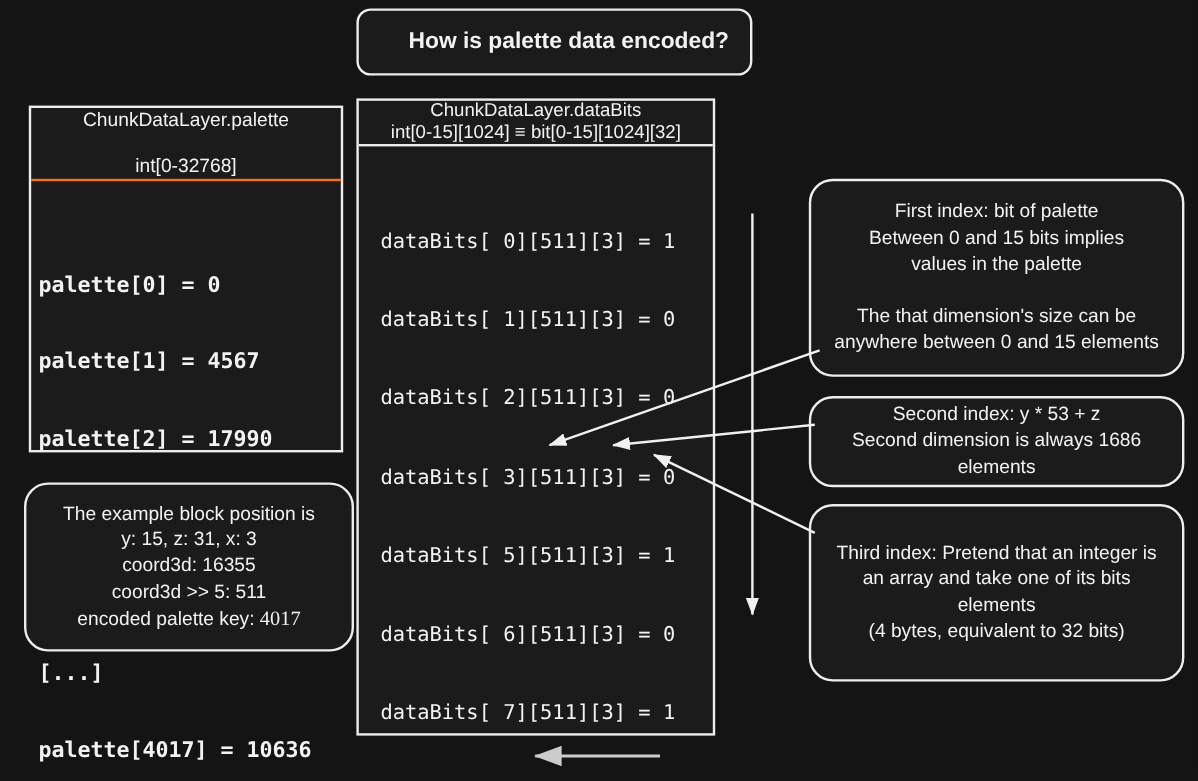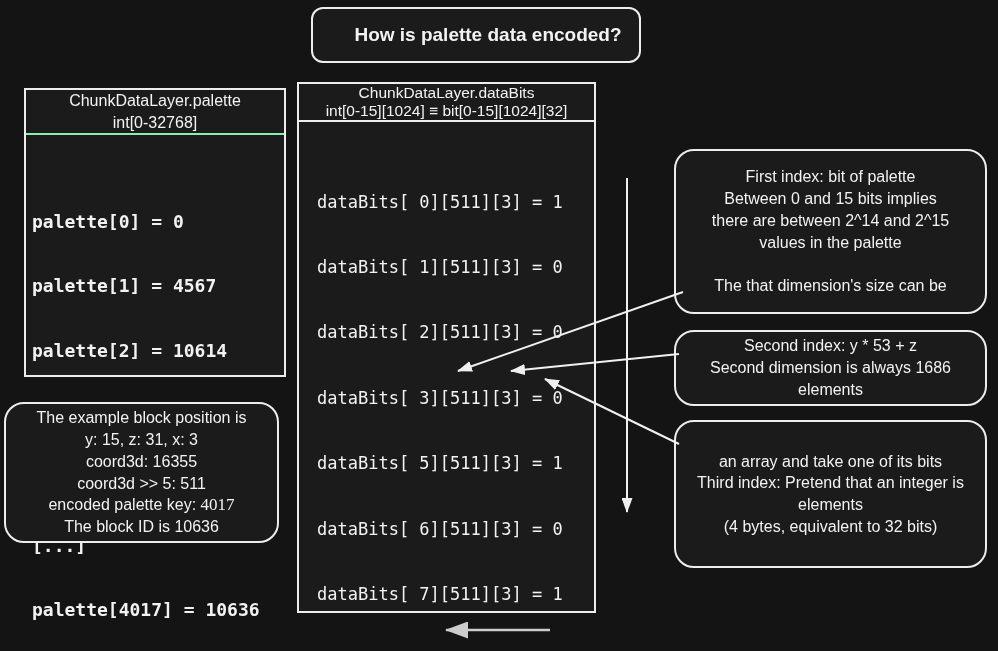--- a/index.html
+++ b/index.html
@@ -14,42 +14,42 @@
   }
   .rounded { border-radius:20px; }
   .rounded-sm { border-radius:12px; }
   .center-col {
     display:flex; flex-direction:column; justify-content:center;
     text-align:center;
   }
   .sans { font-size:16px; line-height:21.7px; }
   .sline { min-height:21.7px; }
   .title-box {
-    left:311px; top:7px; width:330px; height:56px;
+    left:297px; top:7px; width:330px; height:56px;
     font-weight:bold; font-size:19px;padding-left:24px;
   }
   
   .palette-box { left:24px; top:88px; width:262px; height:289px; display:flex; flex-direction:column; }
-  .palette-head { height:92px; border-bottom:2px solid #86efac; }
+  .palette-head { height:92px; border-bottom:2px solid #f97316;gap:16px; }
   .palette-code {
     flex:1; padding:32px 0 0 6px;
     font-family:"DejaVu Sans Mono", monospace; font-size:18px; line-height:21.6px;
     white-space:pre; text-align:left;font-weight:bold;
   }
   
   .databits-box { left:297px; top:82px; width:299px; height:531px; display:flex; flex-direction:column; }
   .databits-head { height:86px; border-bottom:2px solid #ededed; font-size:15.5px; }
   .databits-code {
     flex:1; padding:26px 0 0 18px;
     font-family:"DejaVu Sans Mono", monospace; font-size:17px; line-height:21.8px;
     white-space:pre; text-align:left;
   }
   .mono { font-family:Liberation Serif, serif; font-size:17px; }
   
-  .example-box { left:4px; top:402px; width:275px; height:141px; }
+  .example-box { left:20px; top:402px; width:275px; height:141px; }
   
   .note1 { left:674px; top:149px; width:313px; height:165px; }
   .note2 { left:674px; top:330px; width:313px; height:76px; }
   .note3 { left:674px; top:420px; width:313px; height:148px; }
   svg.overlay { position:absolute; left:0; top:0; pointer-events:none; }
 </style>
 </head>
 <body>
 
 <div class="box rounded-sm center-col title-box">
@@ -57,35 +57,34 @@
 </div>
 
 <div class="box palette-box">
   <div class="palette-head center-col sans">
     <div>ChunkDataLayer.palette</div>
     <div>int[0-32768]</div>
   </div>
   <div class="palette-code">
     <div>palette[0] = 0</div>
     <div>palette[1] = 4567</div>
-    <div>palette[2] = 10614</div>
+    <div>palette[2] = 17990</div>
     <div>palette[3] = 10598</div>
     <div>palette[4] = 2344</div>
     <div>[...]</div>
     <div>palette[4017] = 10636</div>
   </div>
 </div>
 
 <div class="box rounded center-col sans example-box">
   <div class="sline">The example block position is</div>
   <div class="sline">y: 15, z: 31, x: 3</div>
   <div class="sline">coord3d: 16355</div>
   <div class="sline">coord3d &gt;&gt; 5: 511</div>
   <div class="sline"><span>encoded palette key: </span><span class="mono">4017</span></div>
-  <div class="sline">The block ID is 10636</div>
 </div>
 
 <div class="box databits-box">
   <div class="databits-head center-col">
     <div>ChunkDataLayer.dataBits</div>
     <div>int[0-15][1024] ≡ bit[0-15][1024][32]</div>
   </div>
   <div class="databits-code">
     <div>dataBits[ 0][511][3] = 1</div>
     <div>dataBits[ 1][511][3] = 0</div>
@@ -101,35 +100,35 @@
     
     
     
   </div>
 
 </div>
 
 <div class="box rounded center-col sans note1">
   <div class="sline">First index: bit of palette</div>
   <div class="sline">Between 0 and 15 bits implies</div>
-  <div class="sline">there are between 2^14 and 2^15</div>
   <div class="sline">values in the palette</div>
   <div class="sline"></div>
   <div class="sline">The that dimension's size can be</div>
+  <div class="sline">anywhere between 0 and 15 elements</div>
 </div>
 
 <div class="box rounded center-col sans note2">
   <div class="sline">Second index: y * 53 + z</div>
   <div class="sline">Second dimension is always 1686</div>
   <div class="sline">elements</div>
 </div>
 
 <div class="box rounded center-col sans note3">
+  <div class="sline">Third index: Pretend that an integer is</div>
   <div class="sline">an array and take one of its bits</div>
-  <div class="sline">Third index: Pretend that an integer is</div>
   <div class="sline">elements</div>
   <div class="sline">(4 bytes, equivalent to 32 bits)</div>
 </div>
 
 <svg class="overlay" width="998" height="651" viewBox="0 0 998 651">
   <defs>
     <marker id="ah" markerUnits="userSpaceOnUse" markerWidth="15" markerHeight="11" refX="14" refY="5.5" orient="auto">
       <path d="M0,0 L15,5.5 L0,11 Z" fill="#f0f0f0"></path>
     </marker>
     <marker id="ah-big" markerUnits="userSpaceOnUse" markerWidth="23" markerHeight="17" refX="22" refY="8.5" orient="auto">

